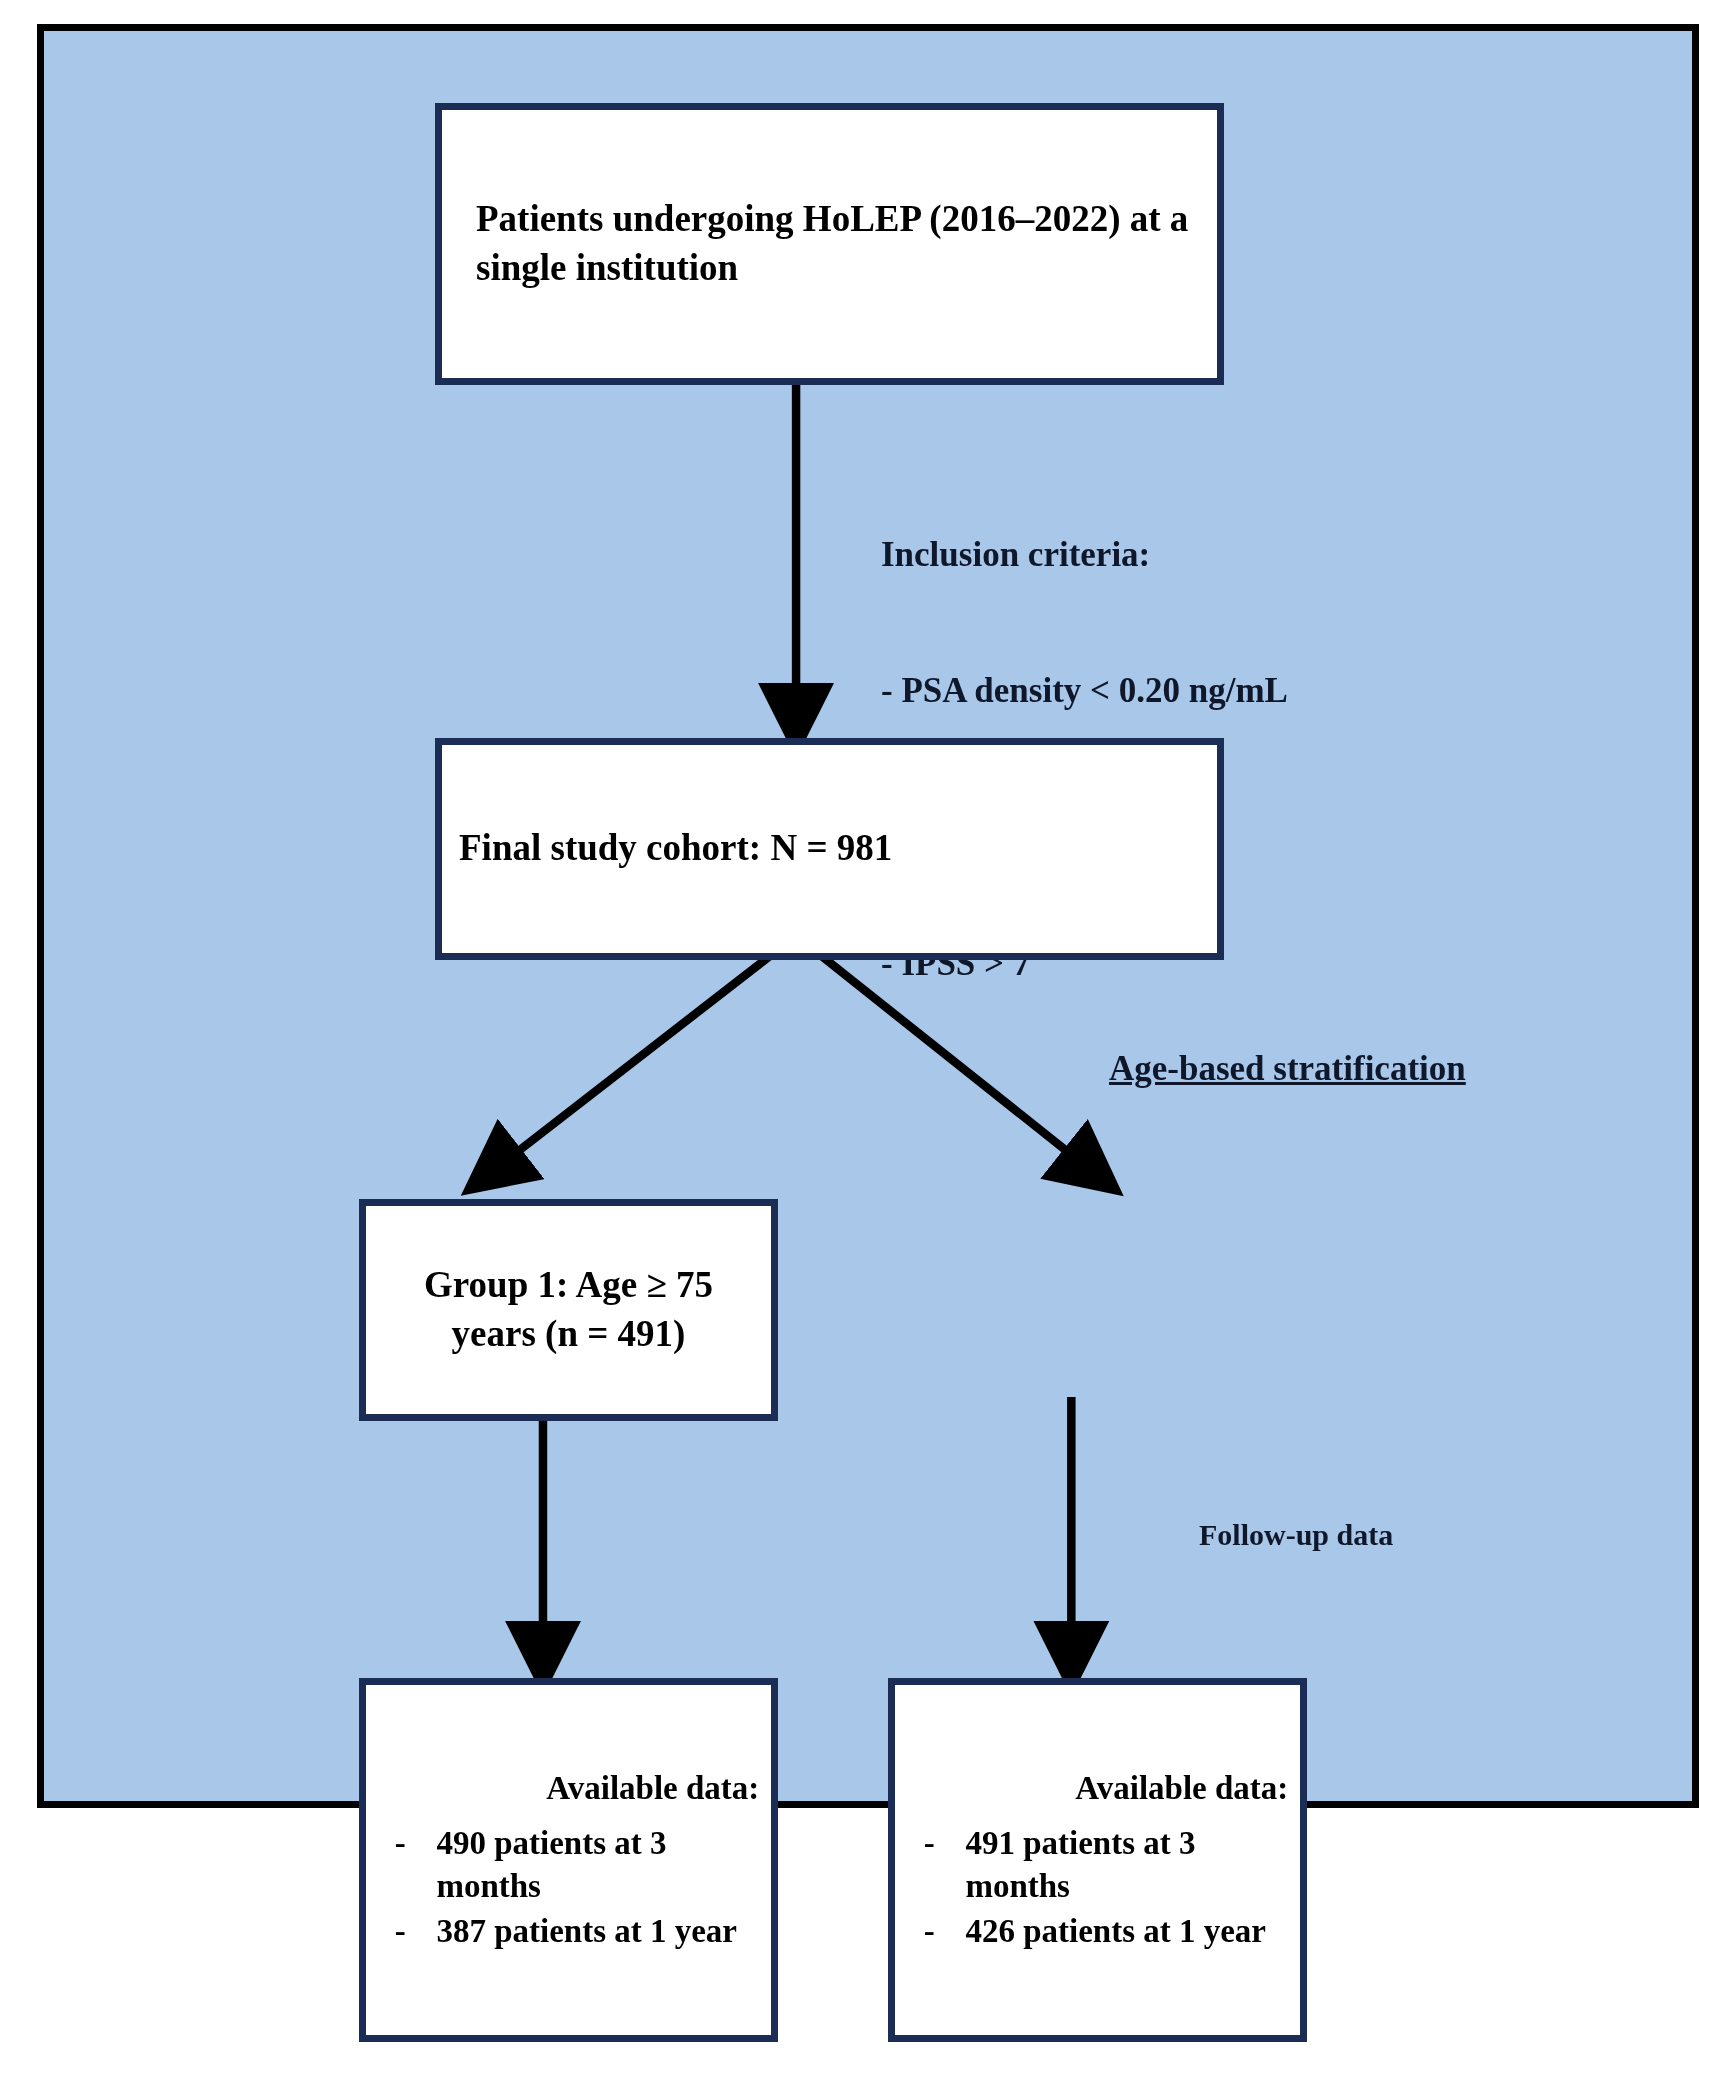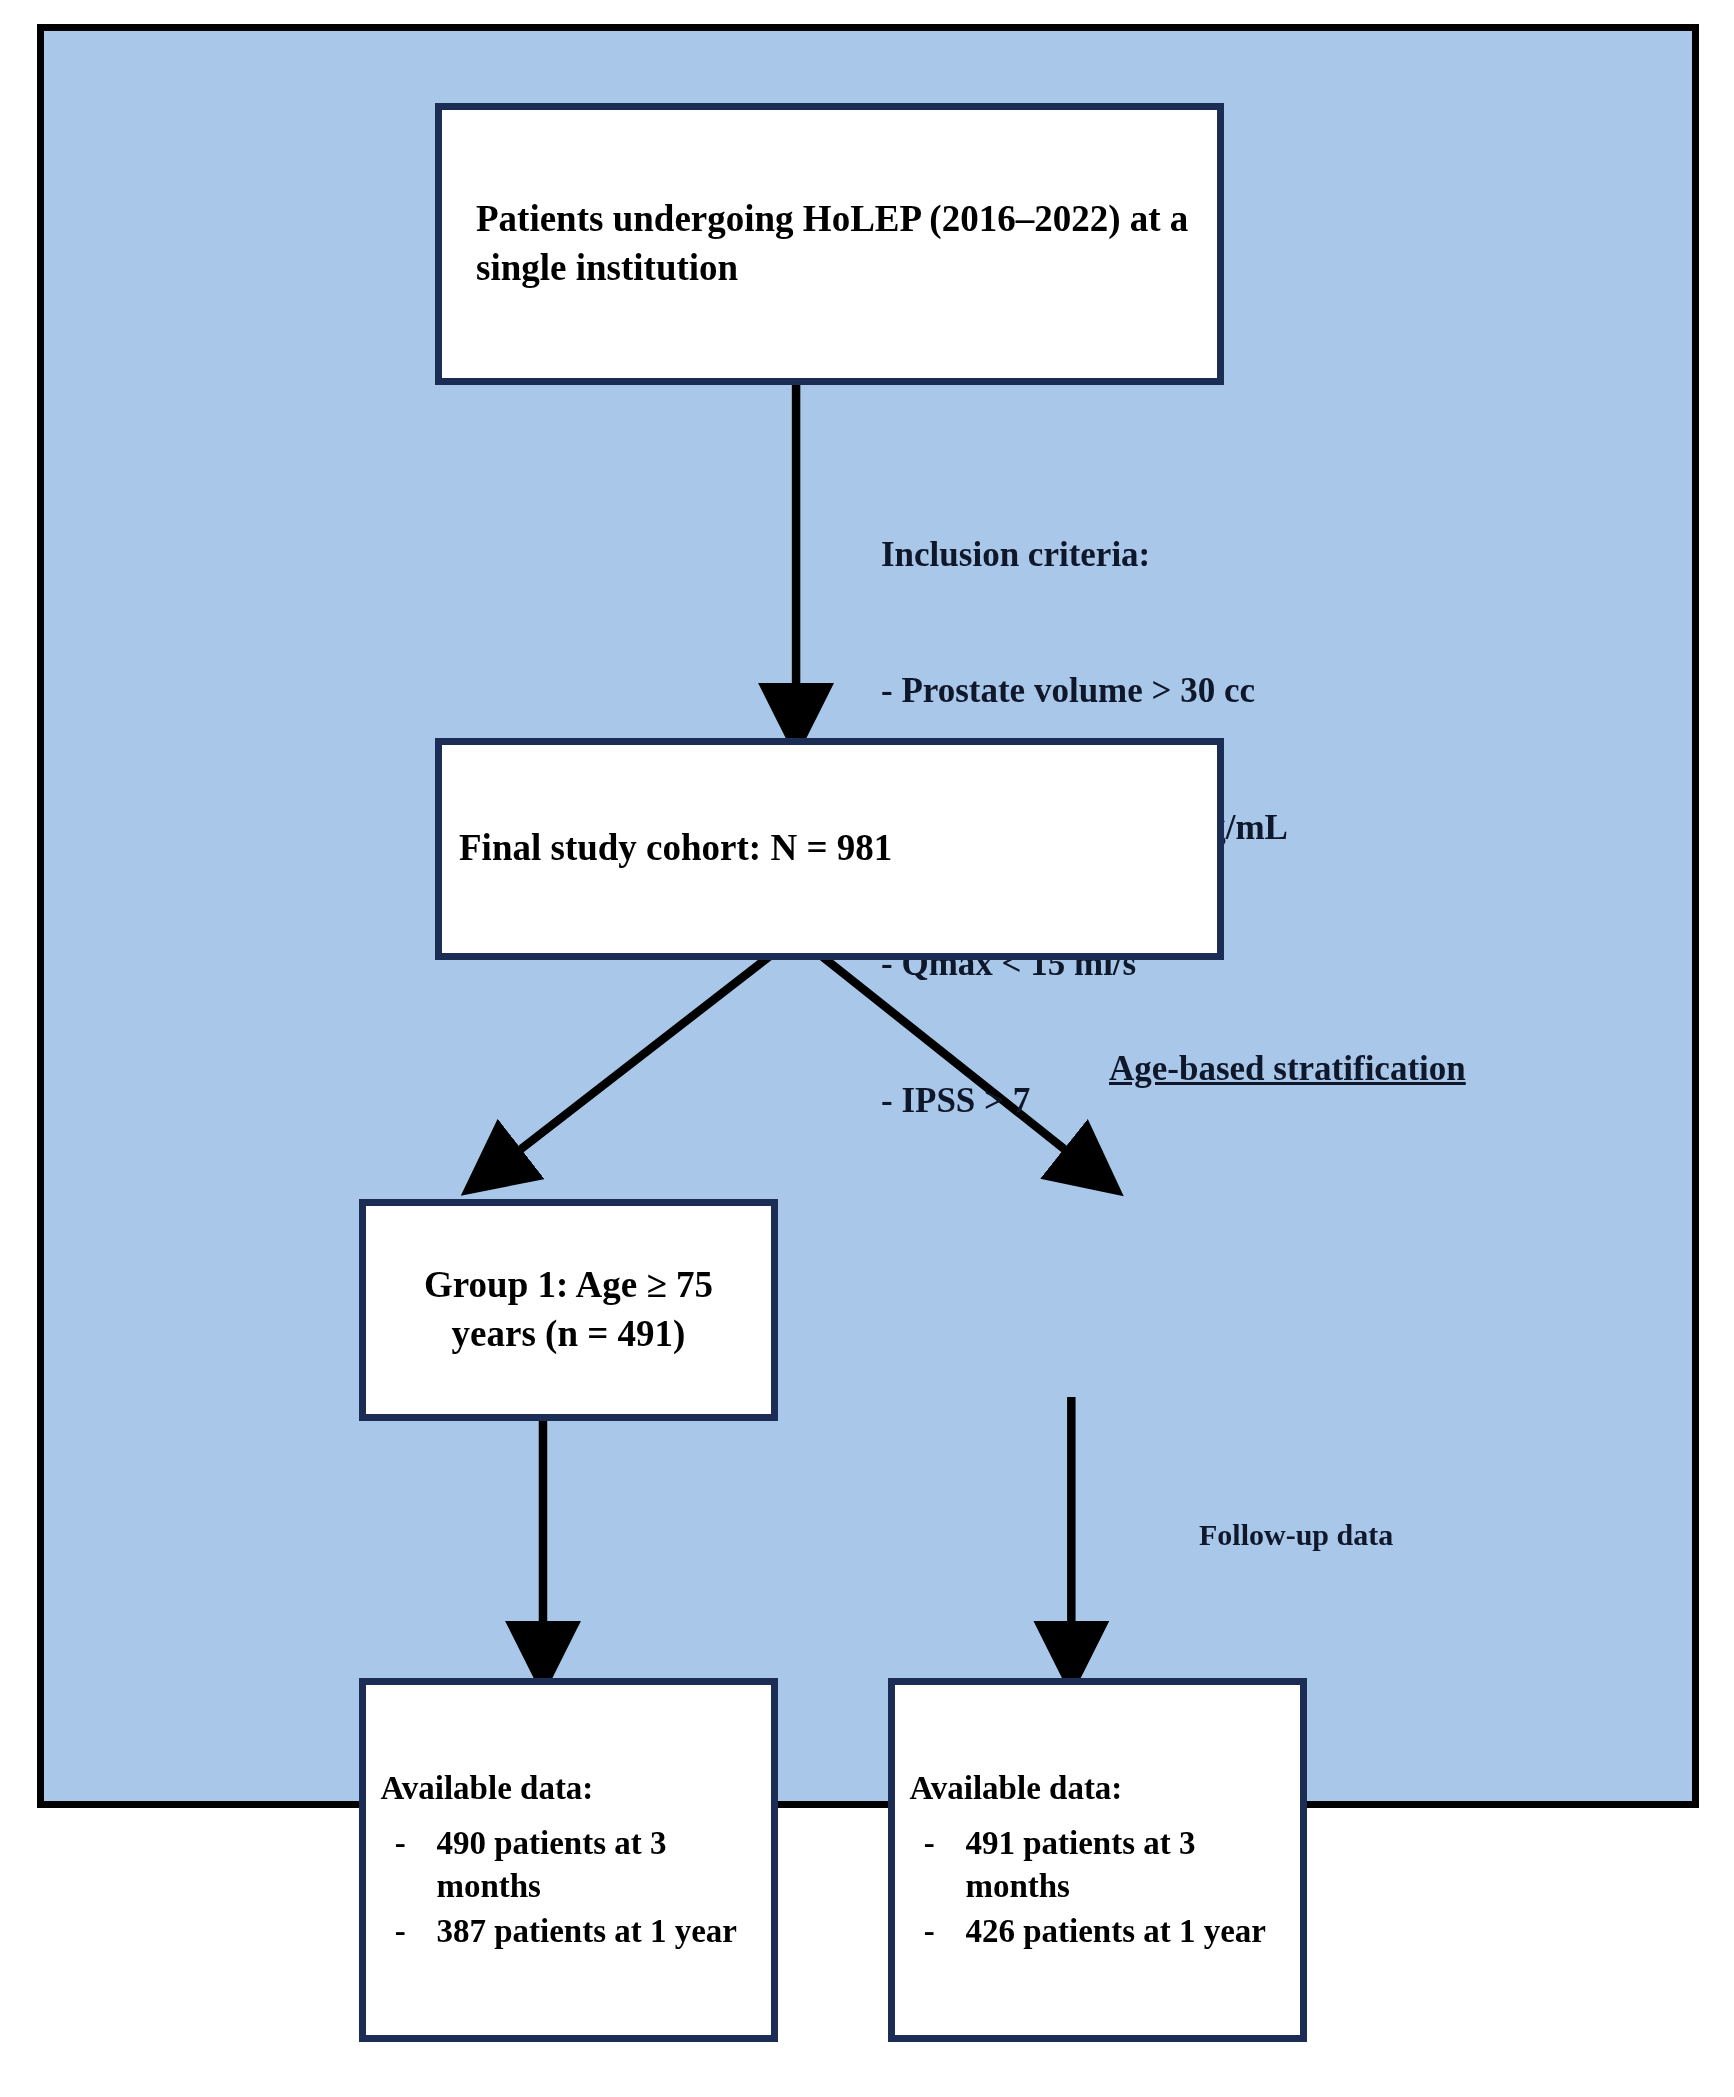--- a/index.html
+++ b/index.html
@@ -75,21 +75,21 @@
   #node-avail2 {
     left: 844px; top: 1647px; width: 419px; height: 364px;
     font-size: 33px;
   }
   .avail-inner {
     width: 100%;
     padding: 0 11.7px 0 14.4px;
     box-sizing: border-box;
   }
   .avail-title {
-    text-align: left;
+    text-align: right;
     margin-bottom: 13px;
   }
   .bullet-row {
     display: flex;
     align-items: flex-start;
     margin-top: 1.3px;
   }
   .bullet-dash {
     width: 56px;
     flex: 0 0 56px;
@@ -157,21 +157,20 @@
 
       <line x1="1575" y1="2094" x2="1575" y2="2455" stroke="#000000" stroke-width="13" marker-end="url(#ah)"></line>
     </svg>
 
     <div class="node" id="node-source">
       <div class="inner">Patients undergoing HoLEP (2016–2022) at a single institution</div>
     </div>
 
     <div class="annot" id="annot-inclusion">
       <div>Inclusion criteria:</div>
-      <div>- Prostate volume &gt; 30 cc</div>
       <div>- PSA density &lt; 0.20 ng/mL</div>
       <div>- Qmax &lt; 15 ml/s</div>
       <div>- IPSS &gt; 7</div>
     </div>
 
     <div class="node" id="node-cohort">
       <div class="inner">Final study cohort: N = 981</div>
     </div>
 
     <div class="annot" id="annot-strat">Age-based stratification</div>

